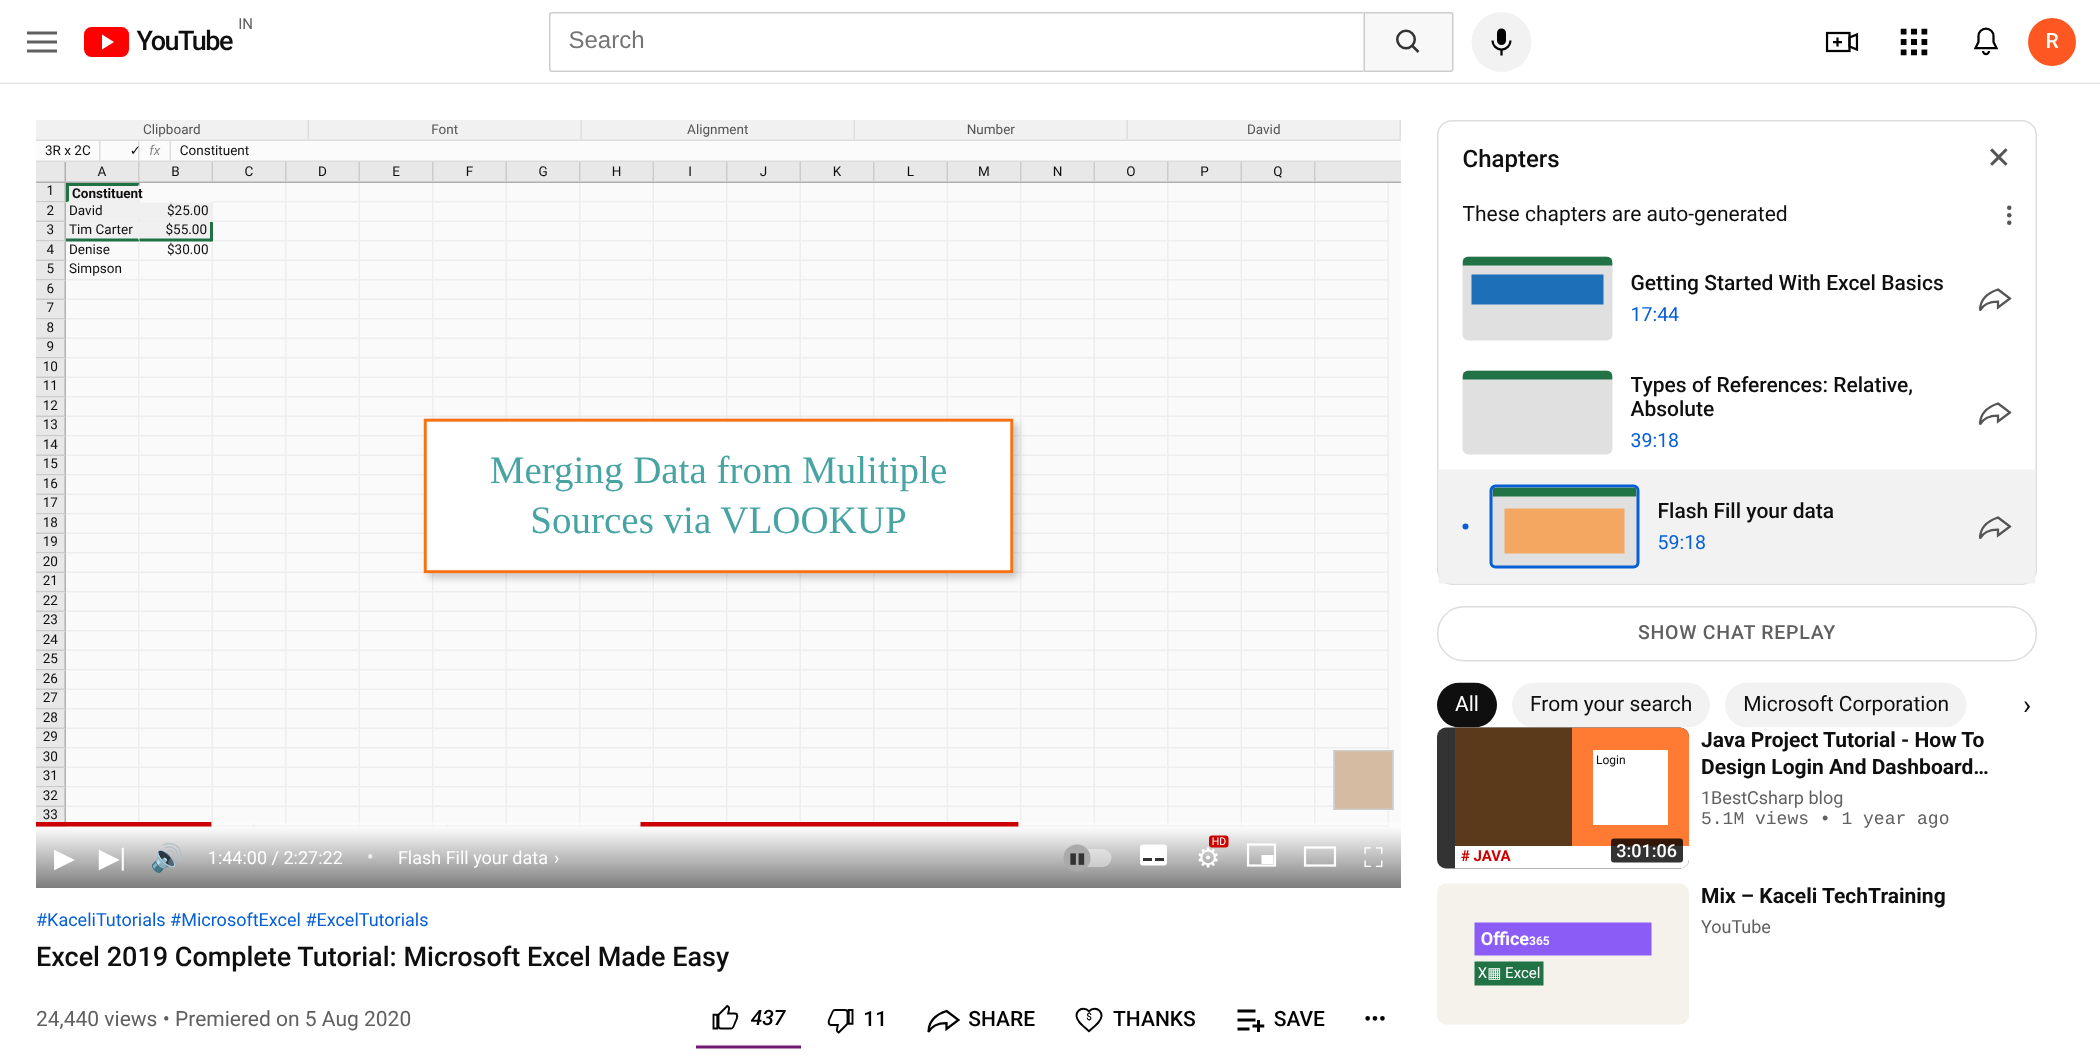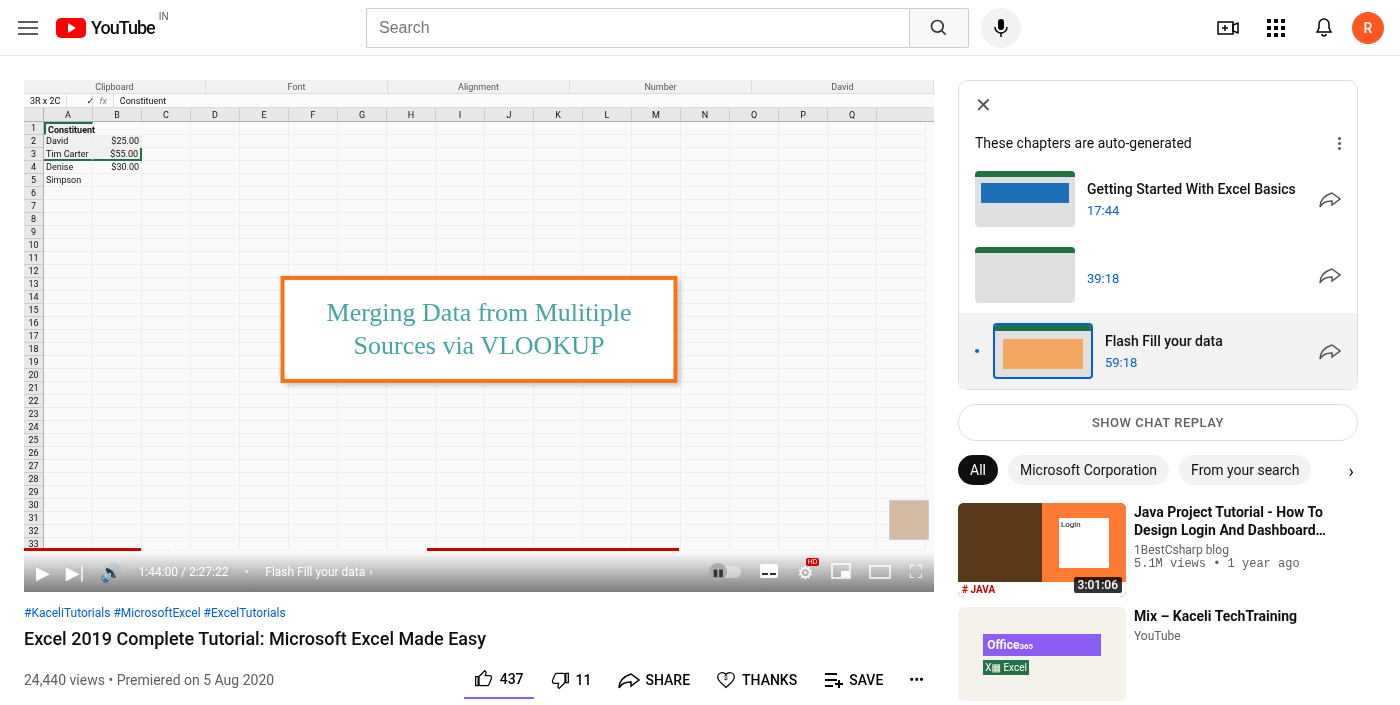--- a/index.html
+++ b/index.html
@@ -32,70 +32,70 @@
 .excel-ref span { padding: 0 6px; border-right: 1px solid #ddd; line-height:14px;}
 .fx-label { font-style: italic; color: #888; padding: 0 8px; }
 .col-headers { height: 14px; display: flex; background: #e8e8e8; font-size: 9px; border-bottom: 1px solid #b0b0b0; }
 .corner { width: 20px; border-right: 1px solid #b0b0b0; }
 .col { width: 49px; text-align: center; border-right: 1px solid #ccc; line-height: 14px; }
 .rows { }
 .row { display: flex; height: 13px; font-size: 9px; }
 .row-h { width: 20px; background: #e8e8e8; text-align: center; border-right: 1px solid #b0b0b0; border-bottom: 1px solid #ccc; line-height:13px; }
 .cell { width: 49px; border-right: 1px solid #eee; border-bottom: 1px solid #eee; padding: 0 2px; line-height:13px; }
 .sel { background: #f0f0f0; }
-.video-overlay { position: absolute; top: 55%; left: 50%; transform: translate(-50%,-80%); background: #fff; border: 4px solid #f97316; padding: 16px 42px; box-shadow: 3px 3px 5px rgba(0,0,0,0.2); text-align: center; }
+.video-overlay { position: absolute; top: 55%; left: 50%; transform: translate(-50%,-80%); background: #fff; border: 2px solid #f97316; padding: 16px 42px; box-shadow: 3px 3px 5px rgba(0,0,0,0.2); text-align: center; }
 .video-overlay-text { color: #48a3a3; font-size: 26px; font-family: Georgia, serif; line-height: 1.3; }
 .webcam { position: absolute; bottom: 52px; right: 5px; width: 40px; height: 40px; background: #d5bba1; border: 1px solid #ccc; }
 .progress-container { position: absolute; bottom: 40px; left: 0; right: 0; height: 4px; display:flex;}
 .prog-seg { height:3px; background: rgba(255,255,255,0.4); margin-right:2px;}
 .prog-played { height:3px; background:#cc0000; }
 .controls { position: absolute; bottom: 0; left: 0; right: 0; height: 40px; background: linear-gradient(transparent, rgba(0,0,0,0.5)); display: flex; align-items: center; padding: 0 12px; color: #fff; gap: 16px; }
 .ctrl-ico { font-size: 18px; cursor: pointer; }
 .time-display { font-size: 12px; }
 .chapter-name { font-size: 12px; display:flex; align-items:center; gap:4px; cursor:pointer; }
 .controls-right { margin-left: auto; display: flex; align-items: center; gap: 18px; }
 .autoplay-toggle { width: 30px; height: 12px; background: rgba(255,255,255,0.4); border-radius: 6px; position: relative; }
 .autoplay-knob { position: absolute; left: -2px; top: -3px; width: 18px; height: 18px; background: #aaa; border-radius: 50%; display:flex; align-items:center; justify-content:center; font-size:10px; color:#333;}
 .settings-wrap{ position: relative; }
 .hd-badge { position:absolute; top:-4px; right:-6px; background:#cc0000; color:#fff; font-size:7px; padding:0 2px; border-radius:2px; }
 .tags { margin-top: 14px; font-size: 12px; color: #065fd4; }
 .title { font-size: 18px; font-weight: 500; margin-top: 8px; }
 .meta-row { display: flex; align-items: center; margin-top: 12px; border-bottom: 1px solid #eee; padding-bottom: 14px; }
 .views { color: #606060; font-size: 14px; }
 .actions { margin-left: auto; display: flex; gap: 6px; align-items: center; }
 .action-btn { display: flex; align-items: center; gap: 6px; padding: 8px 10px; font-size: 14px; font-weight: 500; color: #030303; cursor: pointer; }
-.action-btn.active { border-bottom: 2px solid #8b5cf6; }
+.action-btn.active { border-bottom: 2px solid #701a75; font-style: italic; }
 .chapters-panel { border: 1px solid #ddd; border-radius: 10px; margin-bottom: 14px; }
 .chapters-head { display: flex; align-items: center; padding: 12px 16px; }
 .chapters-title { font-size: 16px; font-weight: 500; flex: 1; }
 .close-x { font-size: 20px; cursor: pointer; color:#555;}
 .chapters-sub { padding: 6px 16px 10px; font-size: 14px; color: #0f0f0f; display:flex; justify-content: space-between; align-items:center;}
 .chapter-row { display: flex; align-items: center; padding: 10px 16px; gap: 12px; cursor: pointer; }
 .chapter-row.active { background: #f2f2f2; }
 .chapter-thumb { width: 100px; height: 56px; background: #e0e0e0; border-radius: 4px; flex-shrink: 0; position:relative; overflow:hidden;}
 .chapter-row.active .chapter-thumb { border: 2px solid #065fd4; }
 .thumb-bar { height:6px; background:#217346; }
 .thumb-body { flex:1; background:#fff; }
 .chapter-info { flex: 1; }
 .chapter-title { font-size: 14px; font-weight: 500; }
 .chapter-time { color: #065fd4; font-size: 13px; margin-top: 6px; }
 .share-ch { color: #555; cursor: pointer; }
 .show-chat { border: 1px solid #ddd; border-radius: 18px; padding: 10px; text-align: center; font-size: 13px; font-weight: 500; color: #606060; letter-spacing: 0.5px; cursor: pointer; margin-bottom: 14px; }
-.chips { display: flex; align-items: center; gap: 10px; margin-bottom: 18px; overflow:hidden;text-align:right;}
+.chips { display: flex; align-items: center; gap: 10px; overflow:hidden;text-align:right;}
 .chip { background: #f2f2f2; border-radius: 16px; padding: 7px 12px; font-size: 14px; cursor: pointer; white-space: nowrap; }
 .chip.active { background: #0f0f0f; color: #fff; }
 .chip-next { margin-left:auto; font-size:18px; cursor:pointer; padding:4px;}
 .rec { display: flex; gap: 8px; margin-bottom: 10px; }
 .rec-thumb { width: 168px; height: 94px; background: #ccc; border-radius: 6px; position: relative; flex-shrink:0; overflow:hidden;}
 .rec-thumb .duration { position: absolute; bottom: 4px; right: 4px; background: rgba(0,0,0,0.8); color: #fff; font-size: 12px; padding: 1px 4px; border-radius: 2px; font-weight:500;}
 .rec-body { flex:1; }
 .rec-title { font-size: 14px; font-weight: 700; line-height: 1.3; display: -webkit-box; -webkit-line-clamp: 2; -webkit-box-orient: vertical; overflow: hidden; }
 .rec-channel { color: #606060; font-size: 12px; margin-top: 4px; }
 .rec-meta { color: #606060; font-size: 12px; font-family: Liberation Mono, monospace; }
-.rec-thumb.java { background:#333; display:flex; flex-direction:column;}
+.rec-thumb.java { background:#333; display:flex; flex-direction:column;padding-left:12px;}
 .rec-thumb.office { background:#f5f2ec; display:flex; align-items:center; justify-content:center;}
 .dots-v { display:flex; flex-direction:column; gap:2px;}
 .dots-v span{ width:3px; height:3px; background:#555; border-radius:50%;}
 .active-dot { width:4px; height:4px; background:#065fd4; border-radius:50%; align-self:center; margin-right:2px;}
 </style>
 </head>
 <body>
 
 <div class="header">
   <div class="header-left">
@@ -978,20 +978,21 @@
             <span>SAVE</span>
           </div>
         <div class="action-btn">•••</div>
       </div>
     </div>
   </div>
 
   <div class="right-col">
     <div class="chapters-panel">
       <div class="chapters-head">
+        <span class="chapters-title">Chapters</span>
         <span class="close-x">✕</span>
       </div>
       <div class="chapters-sub">
         <span>These chapters are auto-generated</span>
         <div class="dots-v">
             <span></span>
             <span></span>
             <span></span>
           </div>
       </div>
@@ -1008,20 +1009,21 @@
         <svg class="share-ch" width="22" height="18" viewBox="0 0 22 18">
             <path d="M13 3l8 6-8 6v-4c-6 0-10 2-12 6 0-8 6-12 12-14z" fill="none" stroke="#555" stroke-width="1.5"></path>
           </svg>
       </div>
       <div class="chapter-row">
         <div class="chapter-thumb">
             <div class="thumb-bar"></div>
             <div class="thumb-body"></div>
           </div>
         <div class="chapter-info">
+          <div class="chapter-title">Types of References: Relative, Absolute</div>
           <div class="chapter-time">39:18</div>
         </div>
         <svg class="share-ch" width="22" height="18" viewBox="0 0 22 18">
             <path d="M13 3l8 6-8 6v-4c-6 0-10 2-12 6 0-8 6-12 12-14z" fill="none" stroke="#555" stroke-width="1.5"></path>
           </svg>
       </div>
       <div class="chapter-row active">
         <div class="active-dot"></div>
         <div class="chapter-thumb">
             <div class="thumb-bar"></div>
@@ -1032,22 +1034,22 @@
           <div class="chapter-time">59:18</div>
         </div>
         <svg class="share-ch" width="22" height="18" viewBox="0 0 22 18">
             <path d="M13 3l8 6-8 6v-4c-6 0-10 2-12 6 0-8 6-12 12-14z" fill="none" stroke="#555" stroke-width="1.5"></path>
           </svg>
       </div>
     </div>
     <div class="show-chat">SHOW CHAT REPLAY</div>
     <div class="chips">
       <div class="chip active">All</div>
+      <div class="chip">From your search</div>
       <div class="chip">Microsoft Corporation</div>
-      <div class="chip">From your search</div>
       <span class="chip-next">›</span>
     </div>
     <div class="rec">
       <div class="rec-thumb java">
         <div style="flex:1;display:flex">
             <div style="flex:1;background:#5a3a1a"></div>
             <div style="flex:1;background:#ff7a33;display:flex;align-items:center;justify-content:center;">
               <div style="background:#fff;width:50px;height:50px;font-size:8px;padding:2px">Login</div>
             </div>
           </div>

